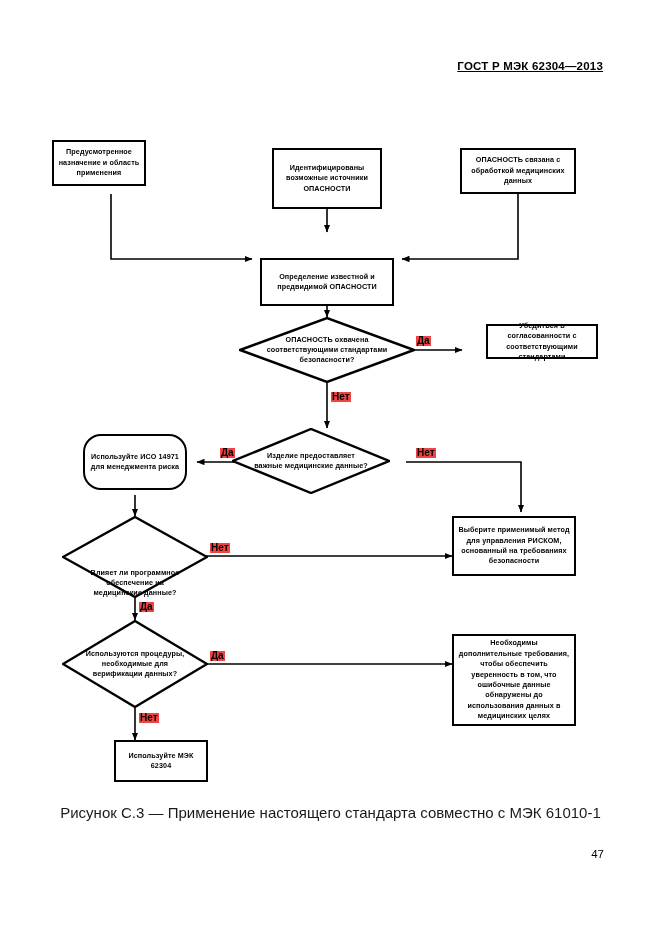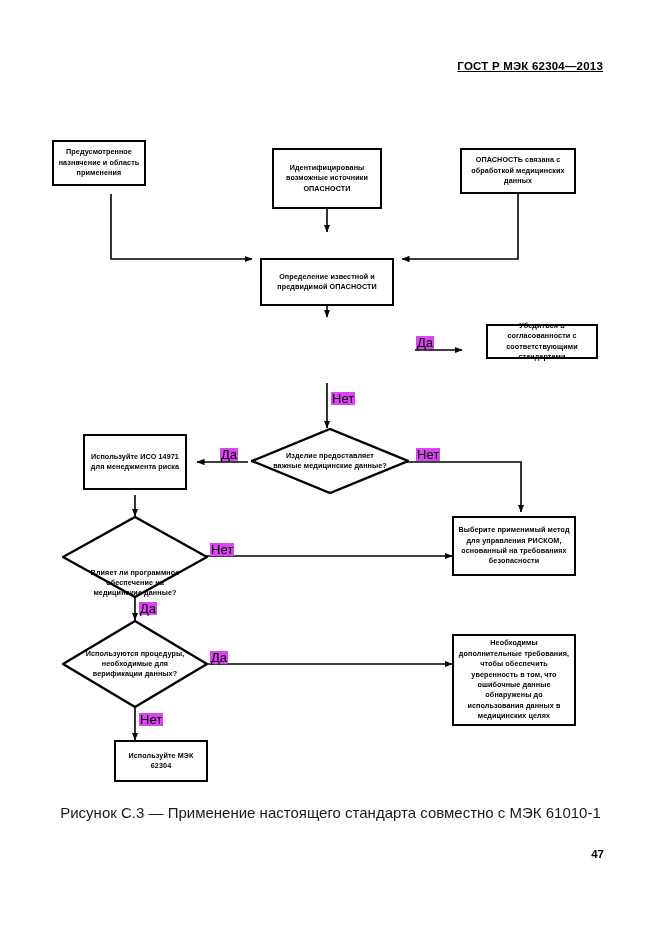--- a/index.html
+++ b/index.html
@@ -37,21 +37,21 @@
     top: 804px;
     text-align: center;
     font-size: 15px;
     color: #1a1a1a;
   }
   #page-number {
     position: absolute;
     right: 57px;
     top: 848px;
     font-size: 11.5px;
-    font-weight: bold;
+    font-weight: normal;
   }
   
   #flow {
     position: absolute;
     left: 0;
     top: 0;
     width: 661px;
     height: 800px;
   }
   #flow svg {
@@ -91,23 +91,23 @@
     width: 72%;
   }
   .diamond .dshape {
     position: absolute;
     left: 0; top: 0;
     width: 100%; height: 100%;
     z-index: 1;
   }
   .edge-label {
     position: absolute;
-    font-size: 13px;
-    font-weight: normal;
-    background: #d946ef;
+    font-size: 10px;
+    font-weight: bold;
+    background: #ef4444;
     padding: 0 1px;
     line-height: 1;
     white-space: nowrap;
   }
 </style>
 </head>
 <body>
 
 <div id="page">
 
@@ -160,30 +160,36 @@
     </div>
 
     <div class="node box" style="left:460px; top:148px; width:116px; height:46px;text-align:center;">
       <span class="txt">ОПАСНОСТЬ связана с обработкой медицинских данных</span>
     </div>
 
     <div class="node box" style="left:260px; top:238px; width:134px; height:48px;margin-top:20px;">
       <span class="txt">Определение известной и предвидимой ОПАСНОСТИ</span>
     </div>
 
+    <div class="node diamond" style="left:239px; top:317px; width:176px; height:66px;">
+      <svg class="dshape" viewBox="0 0 176 66" preserveAspectRatio="none">
+        <polygon points="88,1 175,33 88,65 1,33" fill="#fff" stroke="#000" stroke-width="2.4" vector-effect="non-scaling-stroke"></polygon>
+      </svg>
+      <span class="dtxt">ОПАСНОСТЬ охвачена соответствующими стандартами безопасности?</span>
+    </div>
 
     <div class="node box" style="left:486px; top:324px; width:112px; height:35px;">
       <span class="txt">Убедиться в согласованности с соответствующими стандартами</span>
     </div>
 
-    <div class="node box" style="left:83px; top:434px; width:104px; height:56px;">
+    <div class="node box" style="left:83px; top:434px; width:104px; height:56px;border-radius:18px;">
       <span class="txt">Используйте ИСО 14971 для менеджмента риска</span>
     </div>
 
-    <div class="node diamond" style="left:251px; top:428px; width:158px; height:66px;align-items:center;">
+    <div class="node diamond" style="left:232px; top:428px; width:158px; height:66px;align-items:center;">
       <svg class="dshape" viewBox="0 0 158 66" preserveAspectRatio="none">
         <polygon points="79,1 157,33 79,65 1,33" fill="#fff" stroke="#000" stroke-width="2.4" vector-effect="non-scaling-stroke"></polygon>
       </svg>
       <span class="dtxt">Изделие предоставляет важные медицинские данные?</span>
     </div>
 
     <div class="node diamond" style="left:62px; top:516px; width:146px; height:82px;align-items:flex-end;">
       <svg class="dshape" viewBox="0 0 146 82" preserveAspectRatio="none">
         <polygon points="73,1 145,41 73,81 1,41" fill="#fff" stroke="#000" stroke-width="2.4" vector-effect="non-scaling-stroke"></polygon>
       </svg>

